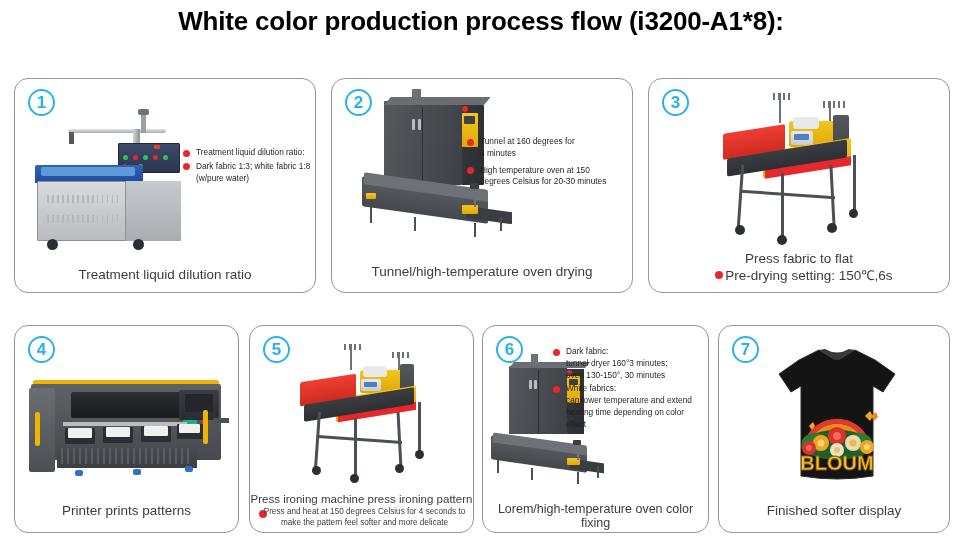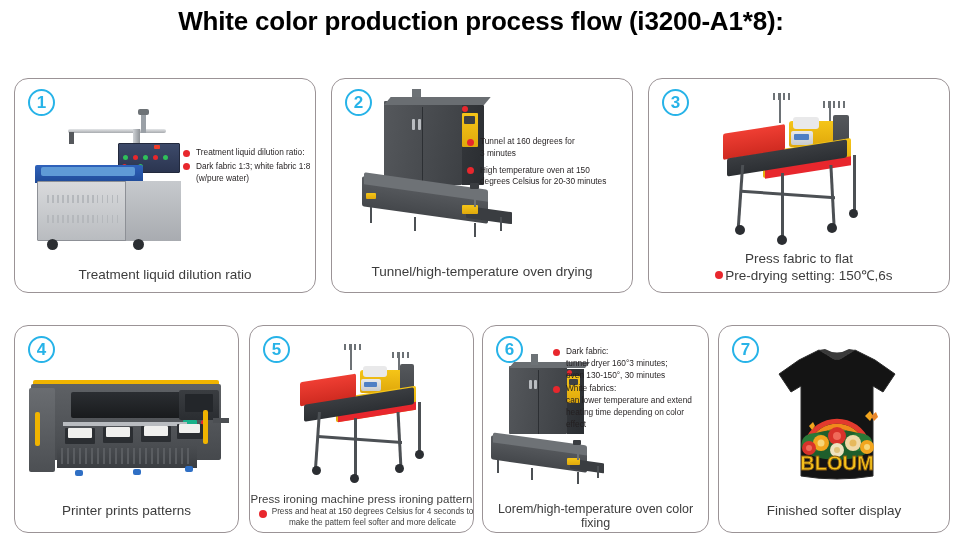--- a/index.html
+++ b/index.html
@@ -254,21 +254,21 @@
       <div class="leg" style="left:120px; top:58px; width:3px; height:52px;"></div>
       <div style="position:absolute; left:20px; top:94px; width:84px; height:3px; background:#4c5054; transform:skewY(4deg);"></div>
       <div class="wheel" style="left:14px; top:122px; width:9px; height:9px;"></div>
       <div class="wheel" style="left:52px; top:130px; width:9px; height:9px;"></div>
       <div class="wheel" style="left:97px; top:120px; width:9px; height:9px;"></div>
       <div class="wheel" style="left:117px; top:106px; width:9px; height:9px;"></div>
     </div>
 
     <div class="caption" style="top:167px; font-size:11.5px;">Press ironing machine press ironing pattern</div>
     <div class="cap-bullet" style="left:9px; top:184px;"></div>
-    <div class="caption small" style="top:180px; left:12px; width:205px; white-space:pre-line; line-height:1.4;margin-left:8px;">Press and heat at 150 degrees Celsius for 4 seconds to
+    <div class="caption small" style="top:180px; left:12px; width:205px; white-space:pre-line; line-height:1.4;">Press and heat at 150 degrees Celsius for 4 seconds to
 make the pattern feel softer and more delicate</div>
   </div>
 
   <div class="card" style="left:482px; top:325px; width:227px; height:208px;">
     <div class="badge">6</div>
 
     <div class="art" style="left:8px; top:28px; width:110px; height:140px;">
       <div class="grey-cab" style="left:18px; top:12px; width:58px; height:68px; border-radius:1px;"></div>
       <div class="grey-cab-side" style="left:76px; top:15px; width:17px; height:65px;"></div>
       <div style="position:absolute; left:18px; top:8px; width:76px; height:6px; background:#6a6e72; transform:skewX(-40deg); transform-origin:bottom left;"></div>

